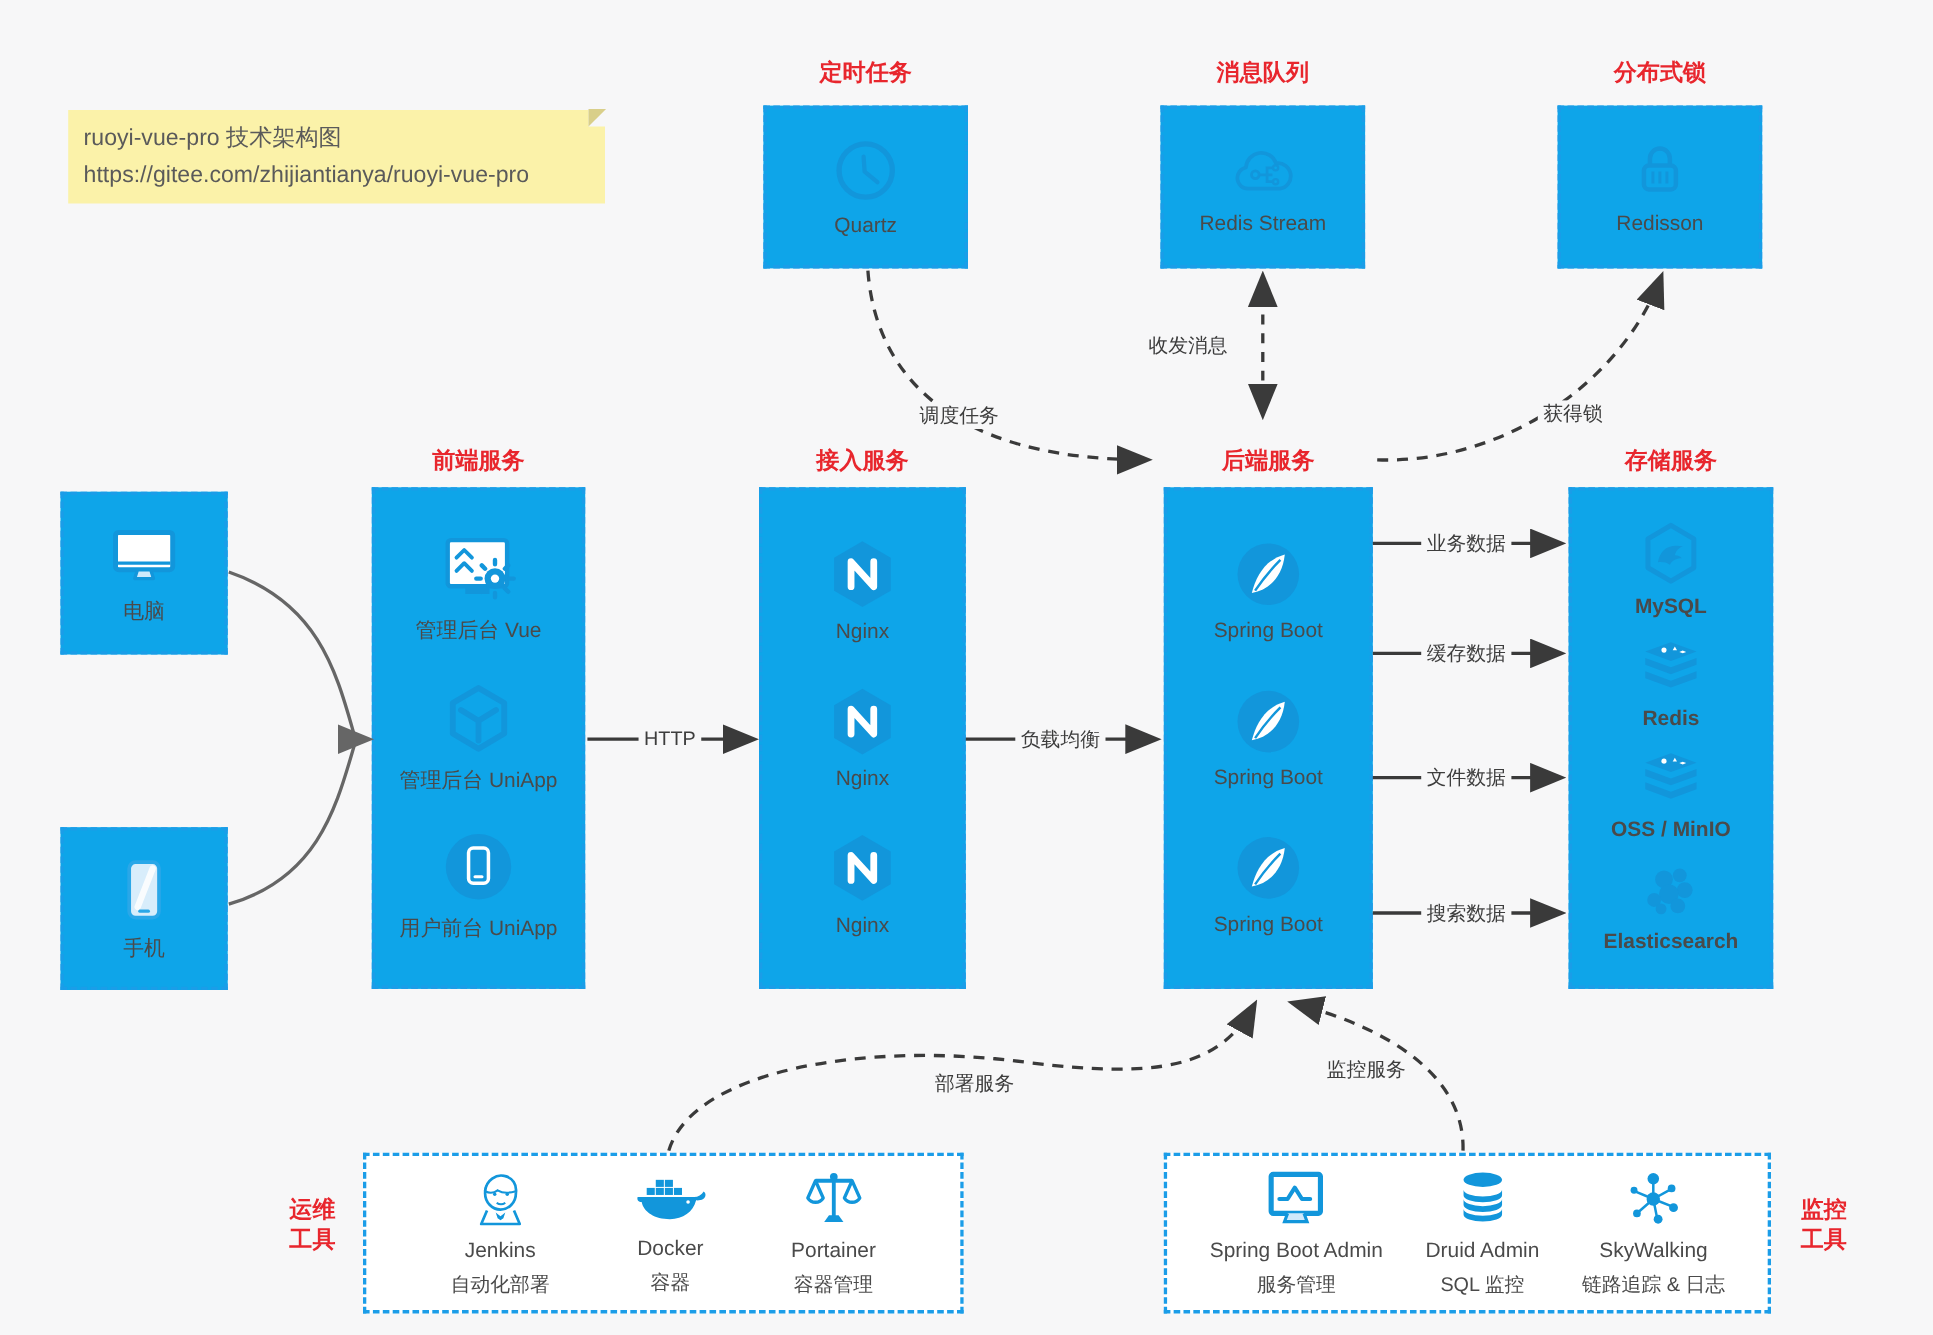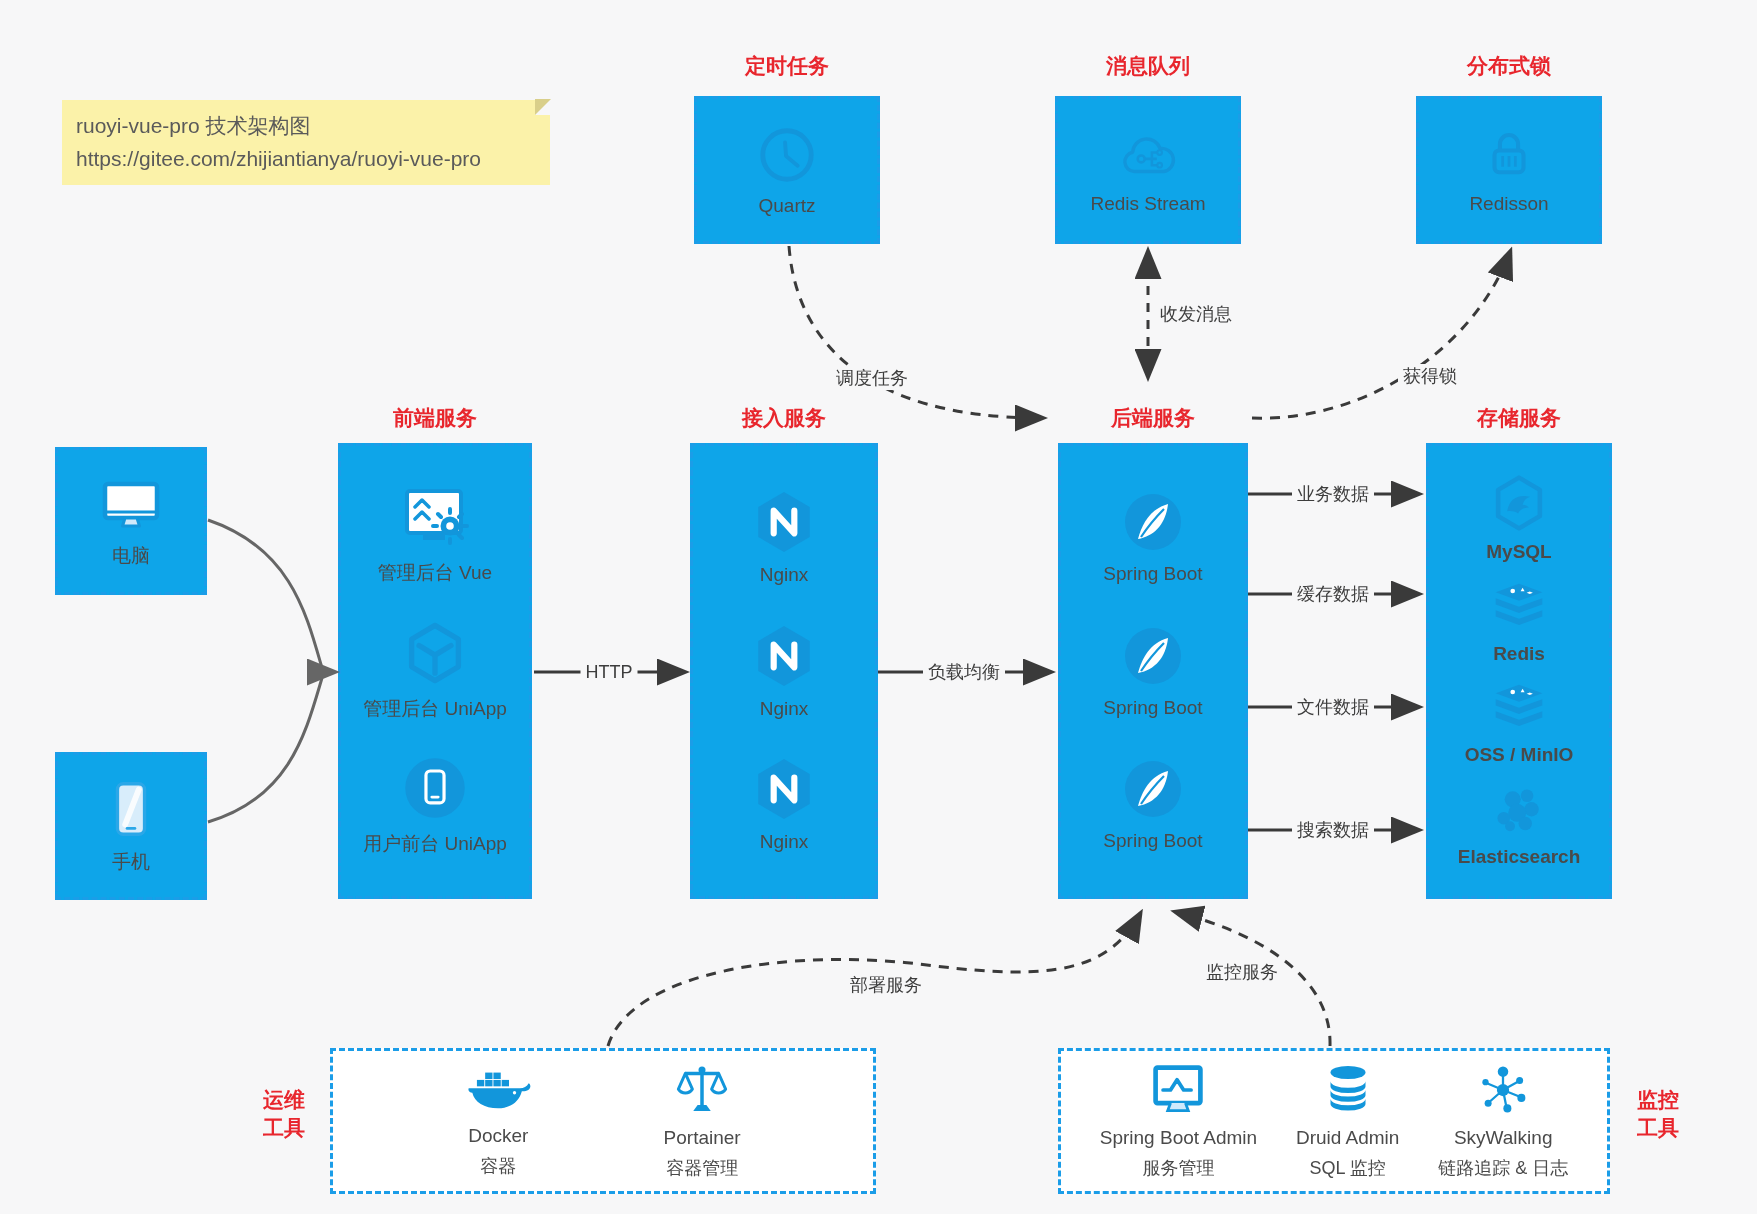--- a/index.html
+++ b/index.html
@@ -63,21 +63,21 @@
     <path d="M 1252,418 C 1362,422 1472,352 1510,252" fill="none" stroke="#3a3a3a" stroke-width="3" stroke-dasharray="10 8" marker-end="url(#ad)"></path>
 
     <path d="M 608,1046 C 630,972 790,946 935,966 C 1050,980 1108,972 1140,914" fill="none" stroke="#3a3a3a" stroke-width="3" stroke-dasharray="10 8" marker-end="url(#ad)"></path>
 
     <path d="M 1330,1046 C 1332,978 1262,934 1176,912" fill="none" stroke="#3a3a3a" stroke-width="3" stroke-dasharray="10 8" marker-end="url(#ad)"></path>
   </svg>
 
   <span class="edge-label" style="left:609px;top:672px;">HTTP</span>
   <span class="edge-label" style="left:964px;top:672px;">负载均衡</span>
   <span class="edge-label" style="left:872px;top:378px;">调度任务</span>
-  <span class="edge-label" style="left:1196px;top:314px;">收发消息</span>
+  <span class="edge-label" style="left:1080px;top:314px;">收发消息</span>
   <span class="edge-label" style="left:1430px;top:376px;">获得锁</span>
   <span class="edge-label" style="left:1333px;top:494px;">业务数据</span>
   <span class="edge-label" style="left:1333px;top:594px;">缓存数据</span>
   <span class="edge-label" style="left:1333px;top:707px;">文件数据</span>
   <span class="edge-label" style="left:1333px;top:830px;">搜索数据</span>
   <span class="edge-label" style="left:886px;top:985px;">部署服务</span>
   <span class="edge-label" style="left:1242px;top:972px;">监控服务</span>
 
   <div class="grp-title" style="left:694px;top:52px;width:186px;">定时任务</div>
   <div class="box z1" style="left:694px;top:96px;width:186px;height:148px;">
@@ -279,20 +279,34 @@
       <span>Elasticsearch</span>
     </div>
   </div>
 
   <div class="side-title" style="left:252px;top:1088px;width:64px;">
     <div>运维</div>
     <div>工具</div>
   </div>
   <div class="row-box z1" style="left:330px;top:1048px;width:546px;height:146px;">
     <div class="item">
+      <svg class="icon" width="56" height="56" viewBox="0 0 64 64">
+        <ellipse cx="32" cy="26" rx="16" ry="17" fill="none" stroke="#1296db" stroke-width="2.8"></ellipse>
+        <path d="M16 24 C 17 12 28 6 36 8 C 45 10 49 17 48 25" fill="#ffffff" stroke="#1296db" stroke-width="2.8"></path>
+        <path d="M16 24 c4 2 9 2 13 -1 c5 3 12 3 19 1" fill="none" stroke="#1296db" stroke-width="2.2"></path>
+        <circle cx="26" cy="27" r="1.8" fill="#1296db"></circle>
+        <circle cx="39" cy="27" r="1.8" fill="#1296db"></circle>
+        <path d="M28 36 c3 2 6 2 9 0" fill="none" stroke="#1296db" stroke-width="2"></path>
+        <path d="M18 44 L12 58 H52 L46 44" fill="none" stroke="#1296db" stroke-width="2.8" stroke-linejoin="round"></path>
+        <path d="M27 46 l5 4 5 -4 -2 6 -3 2 -3 -2 z" fill="#1296db"></path>
+      </svg>
+      <span>Jenkins</span>
+      <span class="sub">自动化部署</span>
+    </div>
+    <div class="item">
       <svg class="icon" width="66" height="52" viewBox="0 0 72 56">
         <g fill="#1296db">
           <rect x="13" y="17" width="8" height="7"></rect>
           <rect x="22" y="17" width="8" height="7"></rect>
           <rect x="31" y="17" width="8" height="7"></rect>
           <rect x="22" y="9" width="8" height="7"></rect>
           <rect x="31" y="9" width="8" height="7"></rect>
           <rect x="40" y="17" width="8" height="7"></rect>
           <path d="M4 26 h56 c4 0 7.5 -2 9.5 -5.5 c2.5 1.5 2.5 5.5 -0.5 7.5 c-2 1.3 -5 1.5 -7 1.3 C 59 41 49 48 36 48 C 21 48 10 41 8 31 c-3 0 -5 -2 -4 -5z"></path>
         </g>

